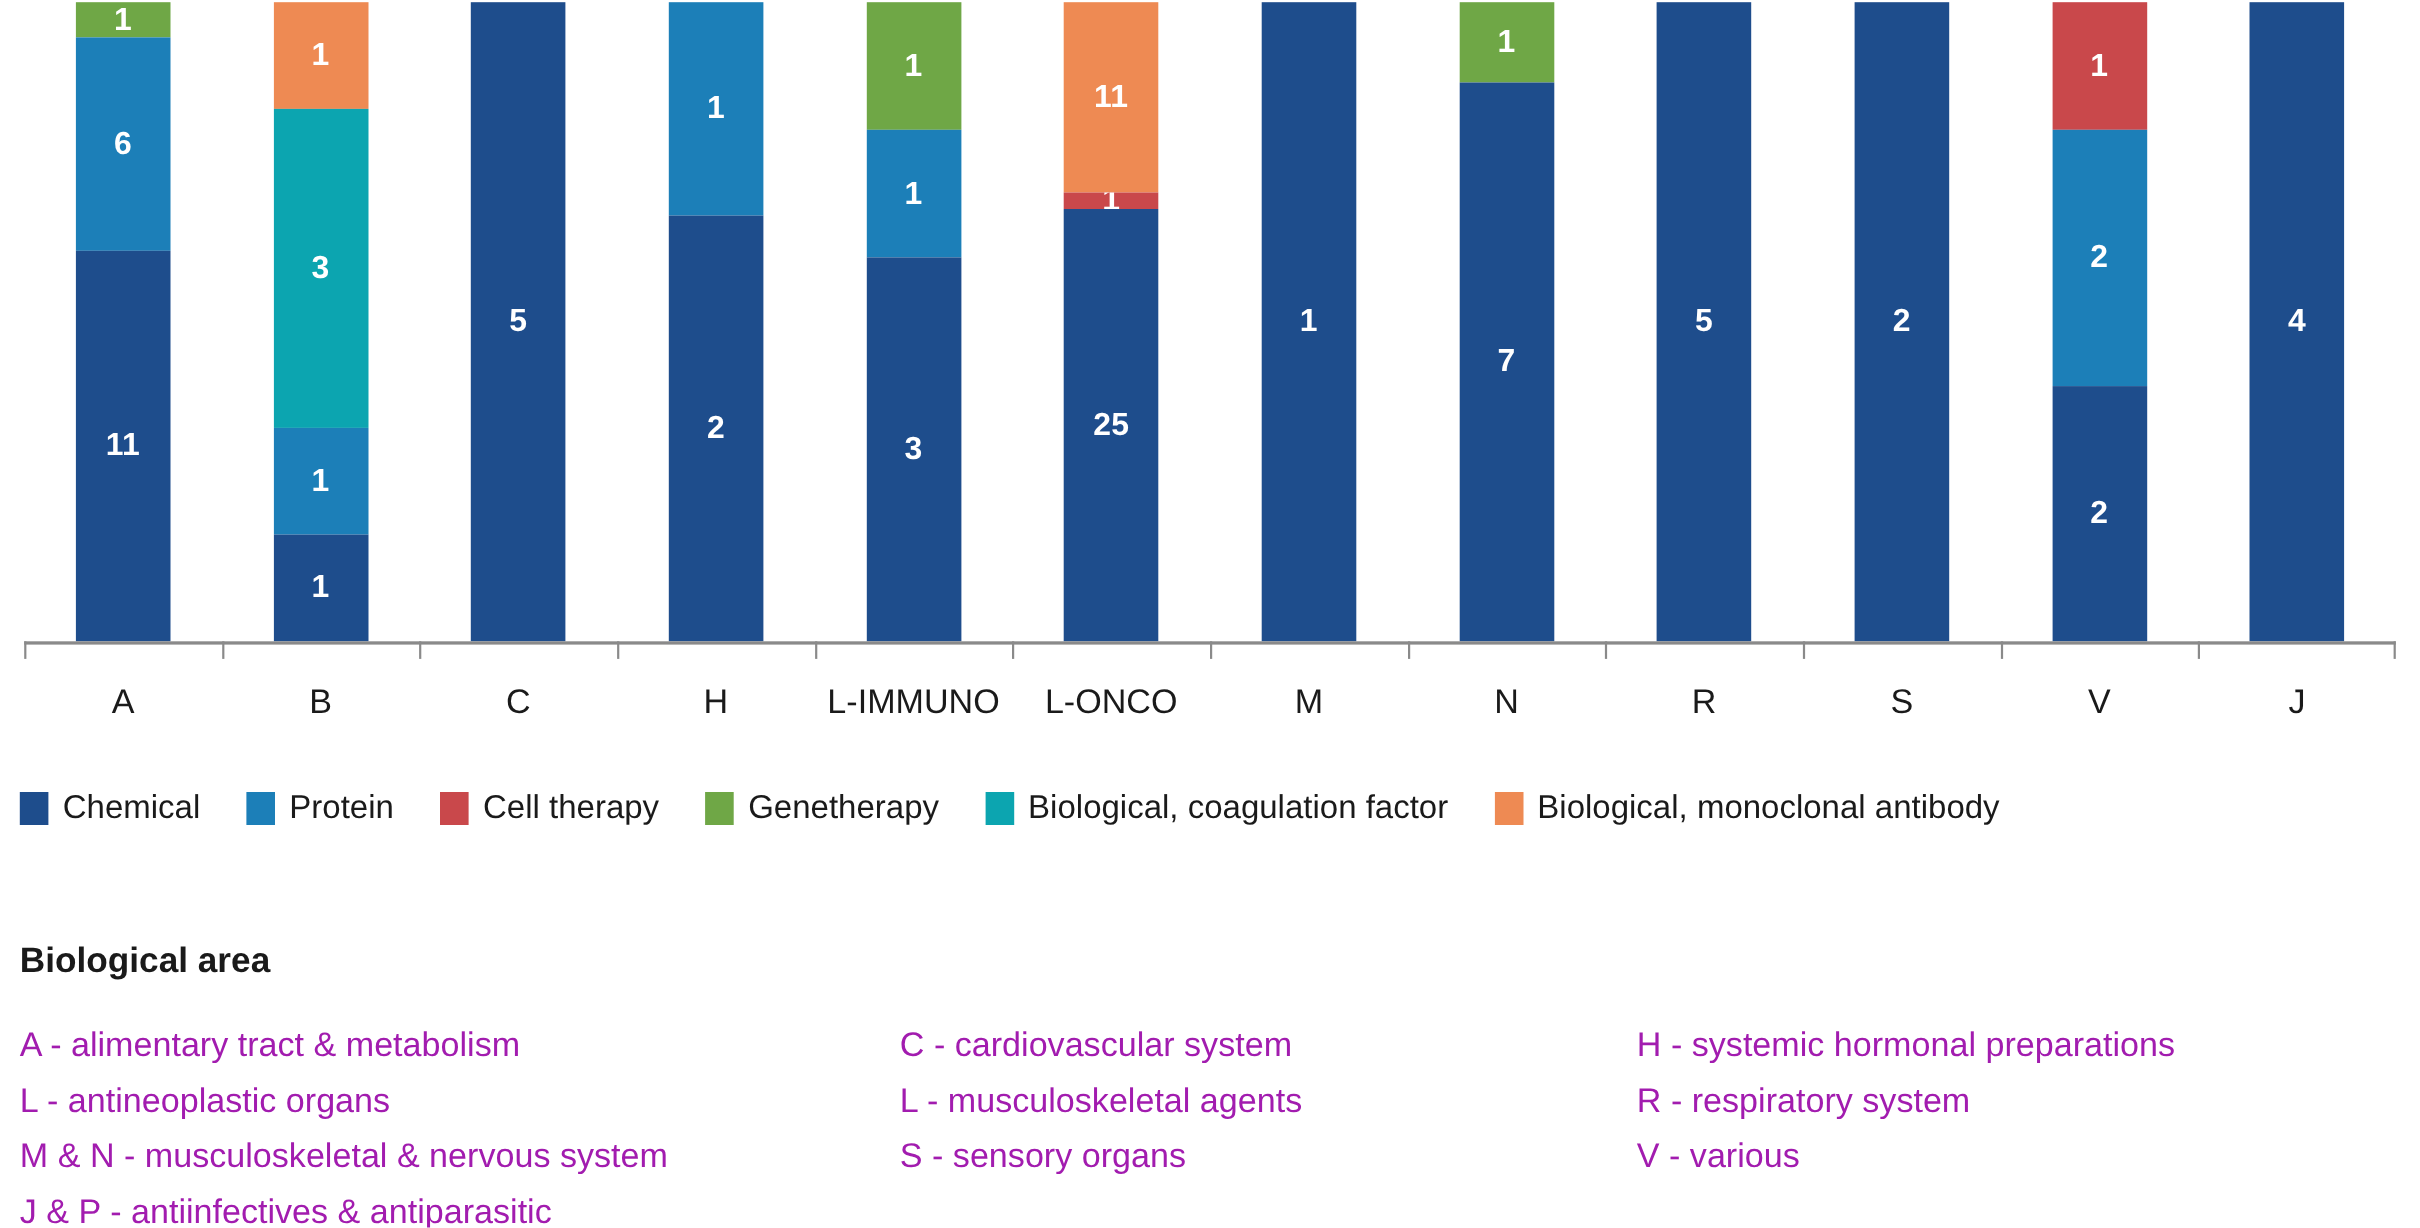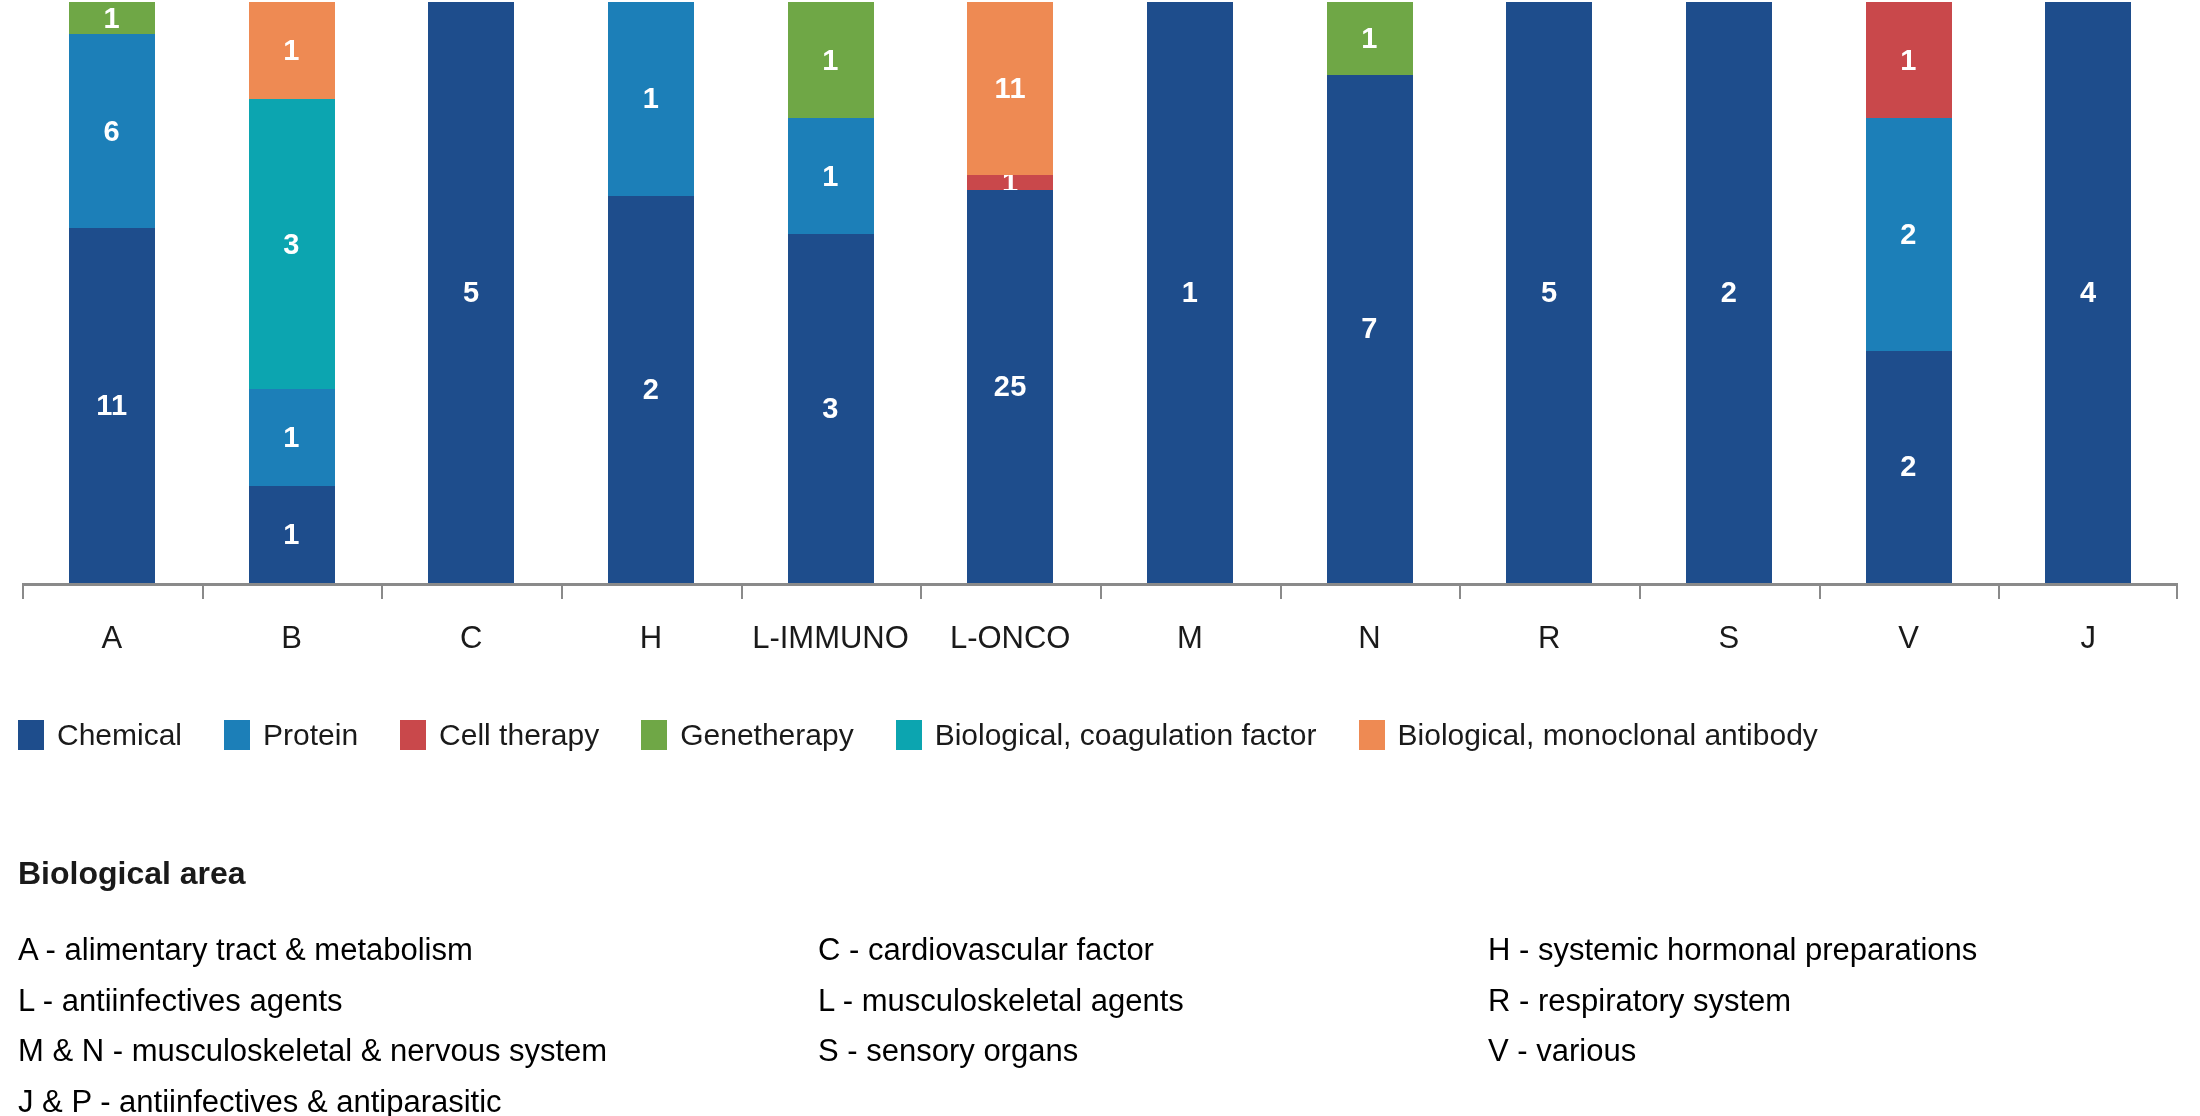--- a/index.html
+++ b/index.html
@@ -133,21 +133,21 @@
   #footnote-grid {
     position: absolute;
     left: 18px; top: 930px;
     width: 2170px;
     display: grid;
     grid-template-columns: 800px 670px 700px;
     row-gap: 11px;
   }
   .fn {
     font-size: 31px;
-    color: #000000;
+    color: #a21caf;
     line-height: 1.28;
     white-space: nowrap;
   }
   .fn.empty { visibility: hidden; }
 </style>
 </head>
 <body>
 
 <div id="plot">
 
@@ -307,23 +307,23 @@
     </div>
     <div class="legend-item">
       <span class="legend-swatch" style="background: rgb(238, 138, 83);"></span>
       <span class="legend-label">Biological, monoclonal antibody</span>
     </div>
   </div>
 
 <div id="footnote-title">Biological area</div>
 <div id="footnote-grid">
     <div class="fn">A - alimentary tract &amp; metabolism</div>
-    <div class="fn">C - cardiovascular factor</div>
+    <div class="fn">C - cardiovascular system</div>
     <div class="fn">H - systemic hormonal preparations</div>
-    <div class="fn">L - antiinfectives agents</div>
+    <div class="fn">L - antineoplastic organs</div>
     <div class="fn">L - musculoskeletal agents</div>
     <div class="fn">R - respiratory system</div>
     <div class="fn">M &amp; N - musculoskeletal &amp; nervous system</div>
     <div class="fn">S - sensory organs</div>
     <div class="fn">V - various</div>
     <div class="fn">J &amp; P - antiinfectives &amp; antiparasitic</div>
     <div class="fn empty">-</div>
   </div>
 
 </body></html>

